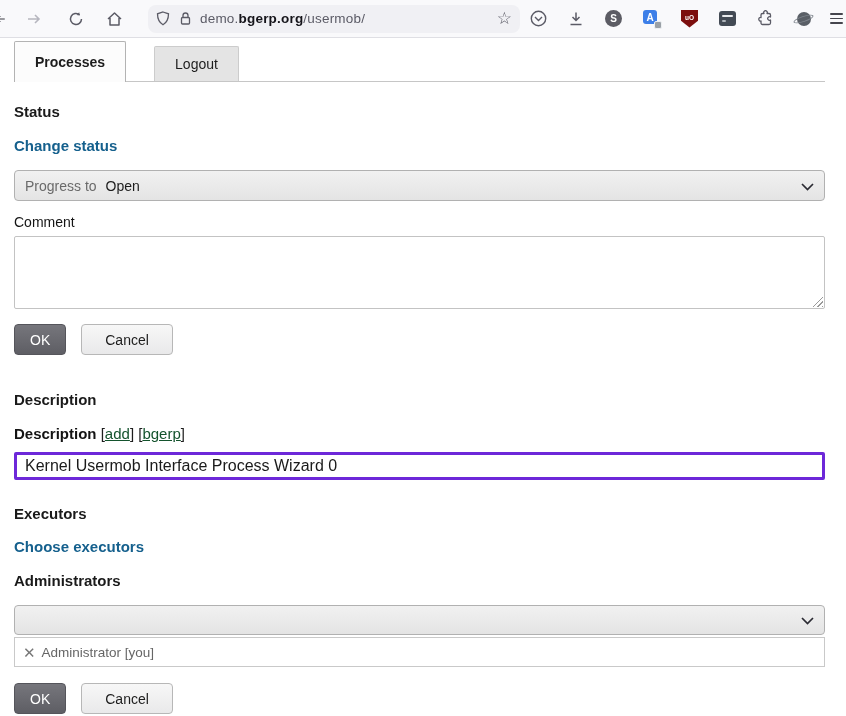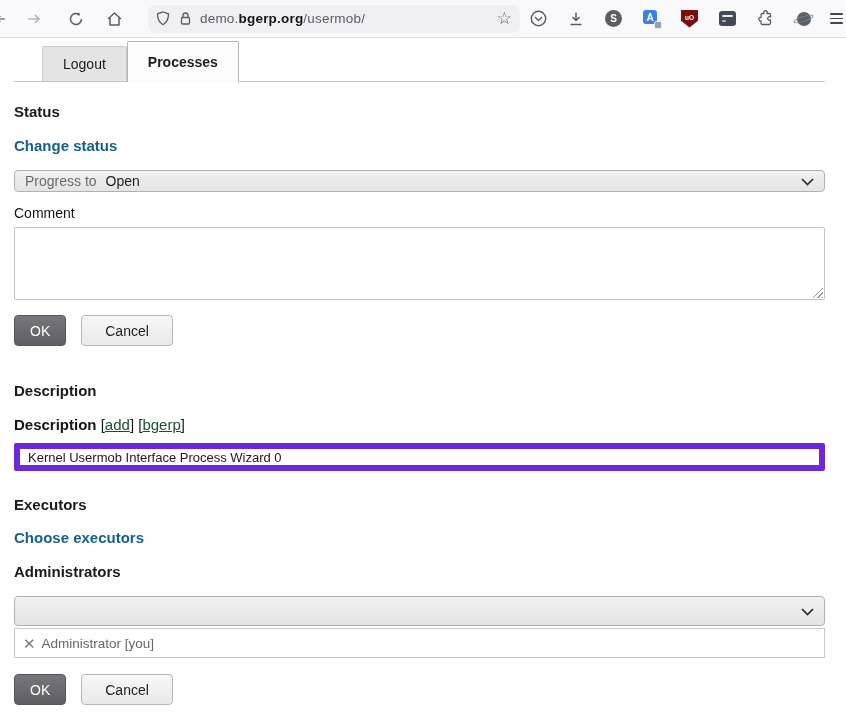--- a/index.html
+++ b/index.html
@@ -89,21 +89,21 @@
     border-color:#b3b3b3;
   }
   .tab.inactive {
     height:35px; background:#e4e4e4; border-color:#cccccc; margin-left:28px;
   }
 
   .h-section { font-size:15px; font-weight:700; color:#1a1a1a; }
   .h-blue { font-size:15px; font-weight:700; color:#15608d; cursor:pointer; }
 
   .sel {
-    width:100%; height:22px; margin-top:16px;
+    width:100%; height:31px; margin-top:16px;
     background:linear-gradient(#f1f1f1,#e4e4e4);
     border:1px solid #b1b1b1; border-radius:4px;
     display:flex; align-items:center; padding:0 10px;
     font-size:14px; position:relative;
   }
   .sel .muted { color:#6a6a6a; }
   .sel .val { color:#1d1d1d; margin-left:9px; }
   .sel .chev { position:absolute; right:10px; top:50%; transform:translateY(-50%); color:#2b2b33; }
 
   .lbl { font-size:14px; color:#141414; }
@@ -136,22 +136,22 @@
   .btn.light {
     background:linear-gradient(#f7f7f7,#e9e9ea); border:1px solid #b7b7b7;
     color:#1d1d1d; padding:0 23px;
   }
 
   .desc-line { font-size:15px; color:#141414; font-weight:700; }
   .desc-line .bracket { font-weight:400; color:#1d1d1d; }
   .desc-line a { color:#14532d; font-weight:400; text-decoration:underline; cursor:pointer; }
 
   input.text {
-    width:100%; height:28px; border:6px solid #6d28d9; border-radius:2px;
-    font-family:"Liberation Sans", sans-serif; font-size:13px; color:#1a1a1a;
+    width:100%; height:28px; border:3px solid #6d28d9; border-radius:2px;
+    font-family:"Liberation Sans", sans-serif; font-size:16px; color:#1a1a1a;
     padding:0 8px; background:#fff; display:block;
   }
 
   .admin-select { height:30px; margin-top:16px; }
   .admin-row {
     margin-top:2px; height:30px; border:1px solid #c9c9c9;
     display:flex; align-items:center; padding:0 8px;
     font-size:13.5px; color:#666; background:#fff;
   }
   .x-icon { font-size:15px; color:#777; margin-right:6px; line-height:1; }
@@ -248,22 +248,22 @@
   <div class="hamburger">
     <span></span>
     <span></span>
     <span></span>
   </div>
 </div>
 
 <div class="content">
 
   <div class="tabbar">
+    <div class="tab active">Processes</div>
     <div class="tab inactive">Logout</div>
-    <div class="tab active">Processes</div>
   </div>
 
   <div class="h-section mt-status">Status</div>
 
   <div class="h-blue mt-change">Change status</div>
 
   <div class="sel">
     <span class="muted">Progress to</span>
     <span class="val">Open</span>
     <span class="chev">

